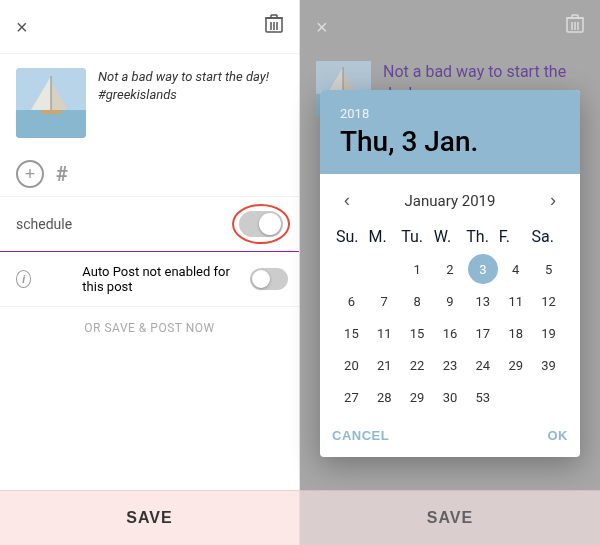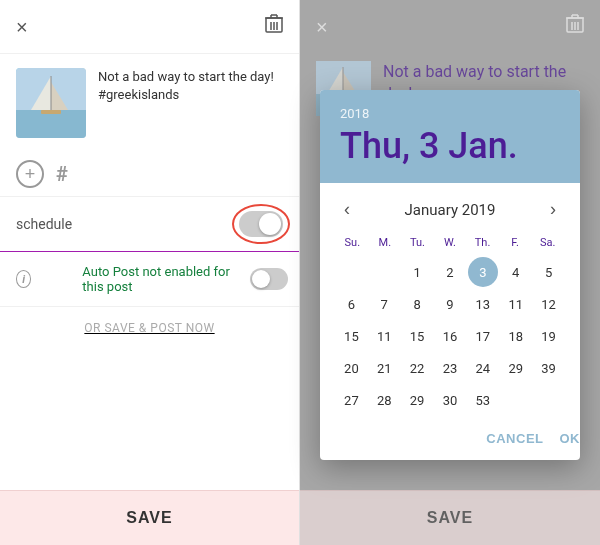--- a/index.html
+++ b/index.html
@@ -68,20 +68,21 @@
     
     .sailboat-area {
       width: 100%;
       height: 100%;
     }
 
     .post-caption {
       font-size: 13px;
       color: #333;
       line-height: 1.4;
+      font-style: italic;
     }
 
     .tag-row {
       display: flex;
       align-items: center;
       padding: 8px 16px;
       gap: 12px;
       border-bottom: 1px solid #f0f0f0;
     }
 
@@ -180,21 +181,21 @@
       align-items: center;
       justify-content: center;
       font-size: 11px;
       color: #999;
       font-style: italic;
       font-weight: bold;
     }
 
     .autopost-label {
       font-size: 13px;
-      color: #15803d;
+      color: #000000;
       margin-left: 43px;
     }
 
     .toggle-small .toggle-track {
       width: 38px;
       height: 22px;
       border-radius: 11px;
       background: #ccc;
     }
 
@@ -208,21 +209,20 @@
     .toggle-small {
       width: 38px;
       height: 22px;
     }
 
     .or-save-row {
       display: flex;
       align-items: center;
       justify-content: center;
       padding: 14px 16px;
-      text-decoration: underline;
     }
 
     .or-save-text {
       font-size: 12px;
       color: #aaa;
       letter-spacing: 0.5px;
       text-transform: uppercase;
     }
 
     .spacer { flex: 1; }
@@ -296,23 +296,23 @@
       padding: 16px 20px;
     }
 
     .cal-year {
       font-size: 13px;
       color: rgba(255,255,255,0.85);
       margin-bottom: 4px;
     }
 
     .cal-date-large {
-      font-size: 36px;
+      font-size: 28px;
       font-weight: 500;
-      color: #4c1d95;
+      color: #000000;
     }
 
     .cal-nav {
       display: flex;
       align-items: center;
       justify-content: space-between;
       padding: 12px 16px 8px;
     }
 
     .cal-nav-btn {
@@ -334,23 +334,23 @@
       padding: 0 16px 8px;
     }
 
     .cal-weekdays {
       display: grid;
       grid-template-columns: repeat(7, 1fr);
       margin-bottom: 4px;
     }
 
     .cal-weekday {
-      text-align: center;
-      font-size: 11px;
-      color: #4c1d95;
+      text-align: left;
+      font-size: 16px;
+      color: #0f172a;
       padding: 4px 0;
     }
 
     .cal-days {
       display: grid;
       grid-template-columns: repeat(7, 1fr);
       gap: 2px;
     }
 
     .cal-day {
@@ -370,22 +370,22 @@
 
     .cal-day.empty { background: none; cursor: default; }
     .cal-day.selected {
       background: #90b8d0;
       color: #fff;
       border-radius: 50%;
     }
 
     .cal-actions {
       display: flex;
-      justify-content: flex-end;
-      padding: 8px 0 14px;
+      justify-content: space-between;
+      padding: 8px 12px 14px;
       gap: 16px;
     }
 
     .cal-btn {
       background: none;
       border: none;
       cursor: pointer;
       font-size: 13px;
       font-weight: 600;
       color: #90b8d0;

